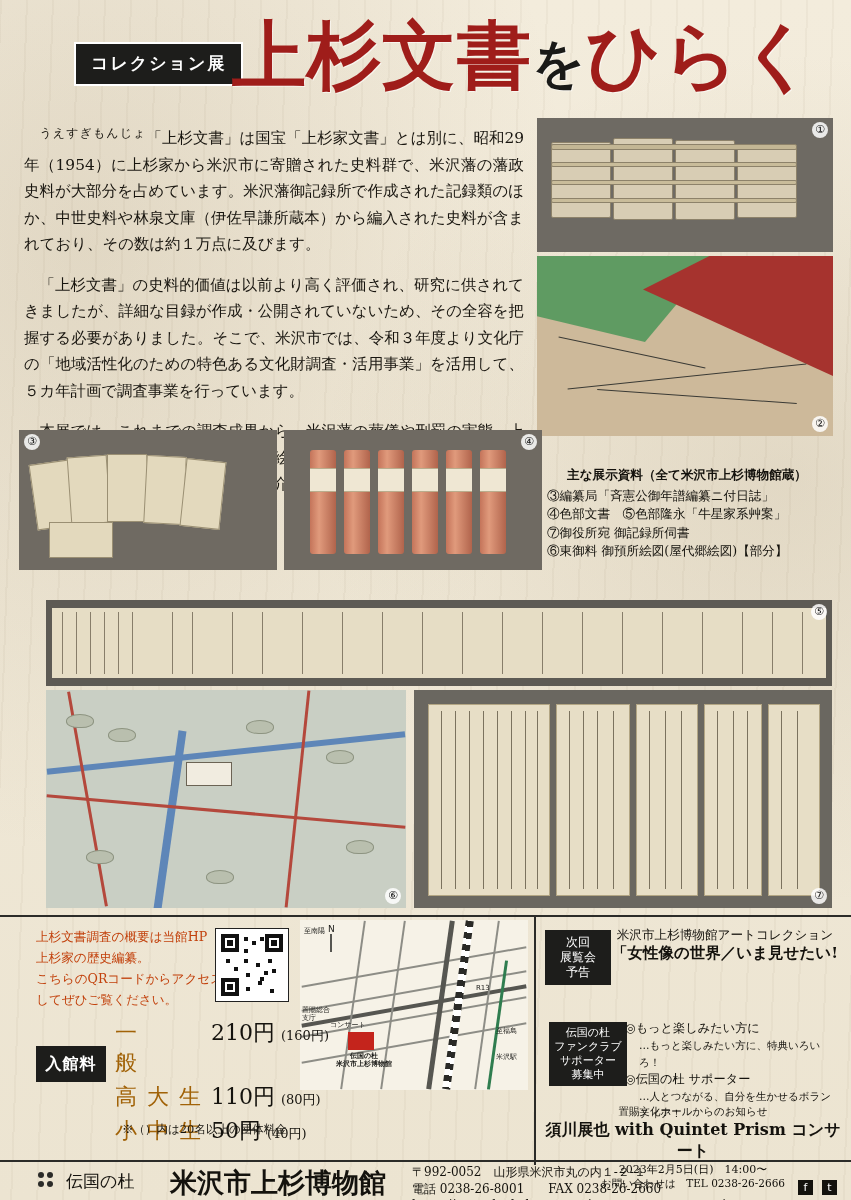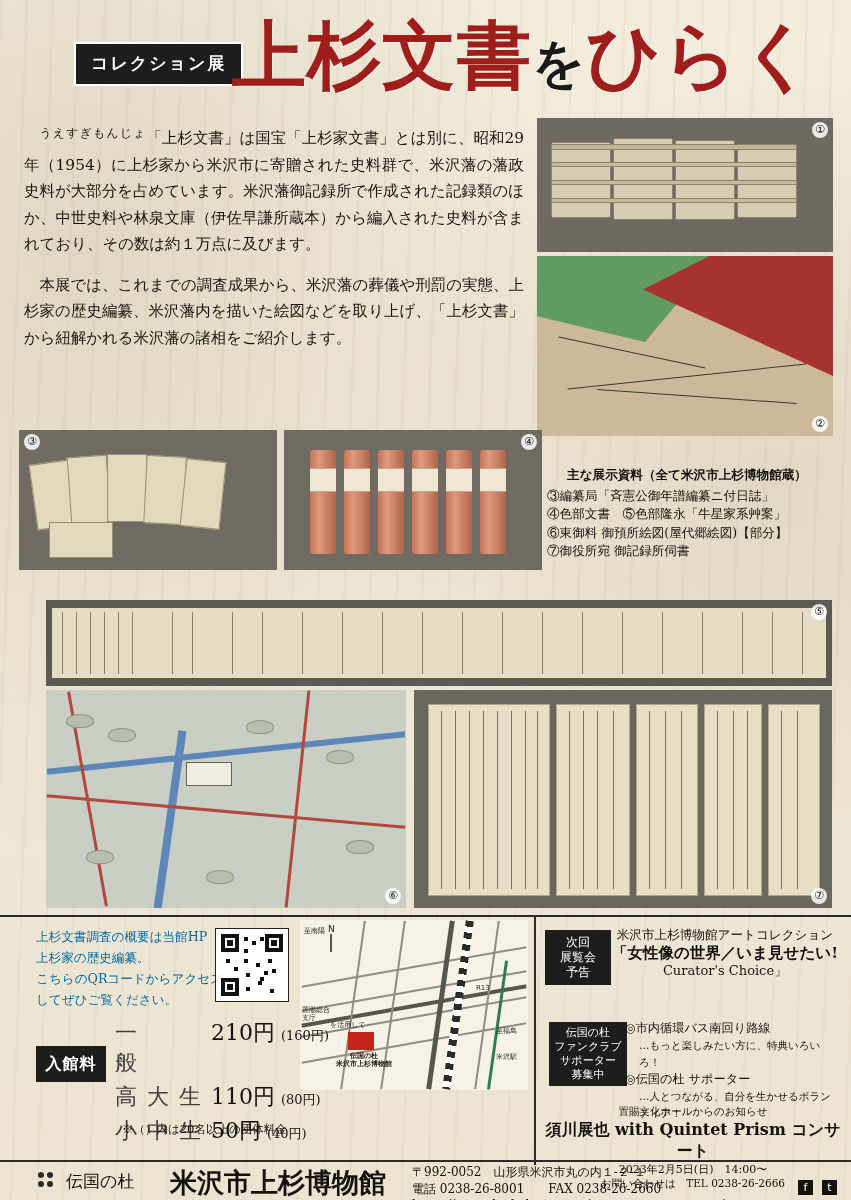--- a/index.html
+++ b/index.html
@@ -108,21 +108,21 @@
     text-align:center;
   }
   .caption-box .head{font-weight:bold;margin-bottom:2px;}
   .caption-box .line{text-align:left;padding-left:10px;}
 
   
   .bottom-rule{position:absolute;left:0;top:915px;width:851px;height:2px;background:#2b2b28;}
   .mid-rule{position:absolute;left:534px;top:915px;width:2px;height:250px;background:#2b2b28;}
 
   
-  .hp-text{position:absolute;left:36px;top:926px;width:190px;font-size:12.6px;line-height:21px;color:#0369a1;}
+  .hp-text{position:absolute;left:36px;top:926px;width:190px;font-size:12.6px;line-height:21px;color:#c2410c;}
   .qr{position:absolute;left:215px;top:928px;width:72px;height:72px;background:#fff;border:1px solid #222;}
   .qr i{position:absolute;background:#111;}
 
   
   .accessmap{position:absolute;left:300px;top:920px;width:228px;height:170px;background:#f6f2e7;border:0;overflow:hidden;}
   .am-line{position:absolute;background:#8d8d86;}
   .am-thick{position:absolute;background:#565651;}
   .am-green{position:absolute;background:#2f7d4f;}
   .am-red{position:absolute;background:#c4241c;}
   .am-label{position:absolute;font-size:7px;color:#1b1b18;font-family:"DejaVu Sans","Liberation Sans",sans-serif;white-space:nowrap;}
@@ -131,21 +131,21 @@
   .access-list{position:absolute;left:300px;top:1090px;width:235px;font-size:10.6px;line-height:15px;color:#15120c;}
 
   
   .fee-label{
     position:absolute;left:36px;top:1046px;width:70px;height:36px;
     background:#1d1d1b;color:#fff;font-size:16px;font-weight:bold;
     display:flex;align-items:center;justify-content:center;letter-spacing:1px;
   }
   .fee-table{position:absolute;left:115px;top:1018px;width:300px;}
   .fee-row{display:flex;align-items:baseline;margin-bottom:4px;}
-  .fee-row .k{width:96px;font-size:22px;letter-spacing:10px;color:#404040;}
+  .fee-row .k{width:96px;font-size:22px;letter-spacing:10px;color:#a16207;}
   .fee-row .v{font-size:22px;color:#14120d;}
   .fee-row .sub{font-size:13px;color:#14120d;margin-left:6px;}
   .fee-note{position:absolute;left:122px;top:1122px;font-size:11.5px;color:#14120d;}
 
   
   .promo{position:absolute;}
   .promo-badge{
     background:#1d1d1b;color:#fff;font-size:12px;line-height:15px;
     text-align:center;padding:5px 6px;width:54px;
     font-family:"DejaVu Sans","Liberation Sans",sans-serif;
@@ -190,20 +190,21 @@
 
   <div class="header">
     <div class="collection-badge">コレクション展</div>
     <div class="main-title">
       <span class="red">上杉文書</span><span class="small">を</span><span class="red">ひらく</span>
     </div>
   </div>
 
   <div class="body-text">
     <p><span class="ruby">うえすぎもんじょ</span><span>「上杉文書」は国宝「上杉家文書」とは別に、昭和29年（1954）に上杉家から米沢市に寄贈された史料群で、米沢藩の藩政史料が大部分を占めています。米沢藩御記録所で作成された記録類のほか、中世史料や林泉文庫（伊佐早謙所蔵本）から編入された史料が含まれており、その数は約１万点に及びます。</span></p>
+    <p>「上杉文書」の史料的価値は以前より高く評価され、研究に供されてきましたが、詳細な目録が作成・公開されていないため、その全容を把握する必要がありました。そこで、米沢市では、令和３年度より文化庁の「地域活性化のための特色ある文化財調査・活用事業」を活用して、５カ年計画で調査事業を行っています。</p>
     <p>本展では、これまでの調査成果から、米沢藩の葬儀や刑罰の実態、上杉家の歴史編纂、米沢藩内を描いた絵図などを取り上げ、「上杉文書」から紐解かれる米沢藩の諸相をご紹介します。</p>
   </div>
 
   <div class="photo" id="p1">
     <div class="bundle" style="left:14px;top:24px;width:58px;height:74px;"></div>
     <div class="bundle" style="left:76px;top:20px;width:58px;height:80px;"></div>
     <div class="bundle" style="left:138px;top:22px;width:58px;height:78px;"></div>
     <div class="bundle" style="left:200px;top:26px;width:58px;height:72px;"></div>
     <div class="bundle" style="left:14px;top:26px;width:244px;height:4px;background:#c3b694;"></div>
     <div class="bundle" style="left:14px;top:44px;width:244px;height:3px;background:#c9bc9a;"></div>
@@ -332,22 +333,22 @@
       <div class="ln" style="left:12px;"></div>
         <div class="ln" style="left:28px;"></div>
     </div>
     <div class="num bl">⑦</div>
   </div>
 
   <div class="caption-box">
     <div class="head">主な展示資料（全て米沢市上杉博物館蔵）</div>
     <div class="line">③編纂局「斉憲公御年譜編纂ニ付日誌」</div>
     <div class="line">④色部文書　⑤色部隆永「牛星家系艸案」</div>
+    <div class="line">⑦御役所宛 御記録所伺書</div>
     <div class="line">⑥東御料 御預所絵図(屋代郷絵図)【部分】</div>
-    <div class="line">⑦御役所宛 御記録所伺書</div>
   </div>
 
   <div class="bottom-rule"></div>
   <div class="mid-rule"></div>
 
   <div class="hp-text">
     <div>上杉文書調査の概要は当館HP</div>
     <div>上杉家の歴史編纂。</div>
     <div>こちらのQRコードからアクセス</div>
     <div>してぜひご覧ください。</div>
@@ -388,21 +389,21 @@
     <div class="am-line" style="left:0;top:96px;width:228px;height:2px;transform:rotate(-10deg);"></div>
     <div class="am-line" style="left:0;top:122px;width:228px;height:2px;transform:rotate(-10deg);"></div>
     <div class="am-thick" style="left:0;top:84px;width:228px;height:4px;transform:rotate(-10deg);"></div>
     <div class="am-line" style="left:52px;top:0;width:2px;height:170px;transform:rotate(8deg);"></div>
     <div class="am-line" style="left:92px;top:0;width:2px;height:170px;transform:rotate(8deg);"></div>
     <div class="am-thick" style="left:138px;top:0;width:5px;height:170px;transform:rotate(8deg);"></div>
     <div class="am-line" style="left:186px;top:0;width:2px;height:170px;transform:rotate(8deg);"></div>
     <div class="am-green" style="left:196px;top:40px;width:3px;height:130px;transform:rotate(8deg);"></div>
     <div class="am-red" style="left:48px;top:112px;width:26px;height:18px;"></div>
     <div class="am-line" style="left:154px;top:0;width:8px;height:170px;background:repeating-linear-gradient(180deg,#2a2a27 0 6px,#fff 6px 12px);transform:rotate(8deg);"></div>
-    <div class="am-label" style="left:30px;top:100px;">を活用して</div>
+    <div class="am-label" style="left:30px;top:100px;">コンサート</div>
     <div class="am-label" style="left:36px;top:132px;text-align:center;line-height:8px;white-space:pre-line;font-weight:bold;">伝国の杜
 米沢市上杉博物館</div>
     <div class="am-label" style="left:196px;top:132px;">米沢駅</div>
     <div class="am-label" style="left:176px;top:64px;">R13</div>
     <div class="am-label" style="left:196px;top:106px;">至福島</div>
     <div class="am-label" style="left:4px;top:6px;">至南陽</div>
     <div class="am-label" style="left:2px;top:86px;white-space:pre-line;line-height:8px;">置賜総合
 支庁</div>
   </div>
 
@@ -427,31 +428,30 @@
   </div>
   <div class="fee-note">※（）内は20名以上の団体料金</div>
 
   <div class="promo promo1">
     <div class="promo-badge" style="position:absolute;left:0;top:4px;white-space:pre-line;">次回
 展覧会
 予告</div>
     <div class="txt">
       <div>米沢市上杉博物館アートコレクション</div>
       <div class="t2">「女性像の世界／いま見せたい!</div>
-      <div class="t3">Curator's Choice」</div>
     </div>
   </div>
 
   <div class="promo promo2">
     <div class="badge2" style="position:absolute;left:4px;top:2px;white-space:pre-line;">伝国の杜
 ファンクラブ
 サポーター
 募集中</div>
     <div class="txt">
-      <div>◎市内循環バス南回り路線</div>
+      <div>◎もっと楽しみたい方に</div>
       <div class="small" style="padding-left:14px;">…もっと楽しみたい方に、特典いろいろ！</div>
       <div>◎伝国の杜 サポーター</div>
       <div class="small" style="padding-left:14px;">…人とつながる、自分を生かせるボランティア！</div>
     </div>
   </div>
 
   <div class="concert">
     <div class="pre">置賜文化ホールからのお知らせ</div>
     <div class="title">須川展也 with Quintet Prism コンサート</div>
     <div class="d">2023年2月5日(日)　14:00〜</div>

